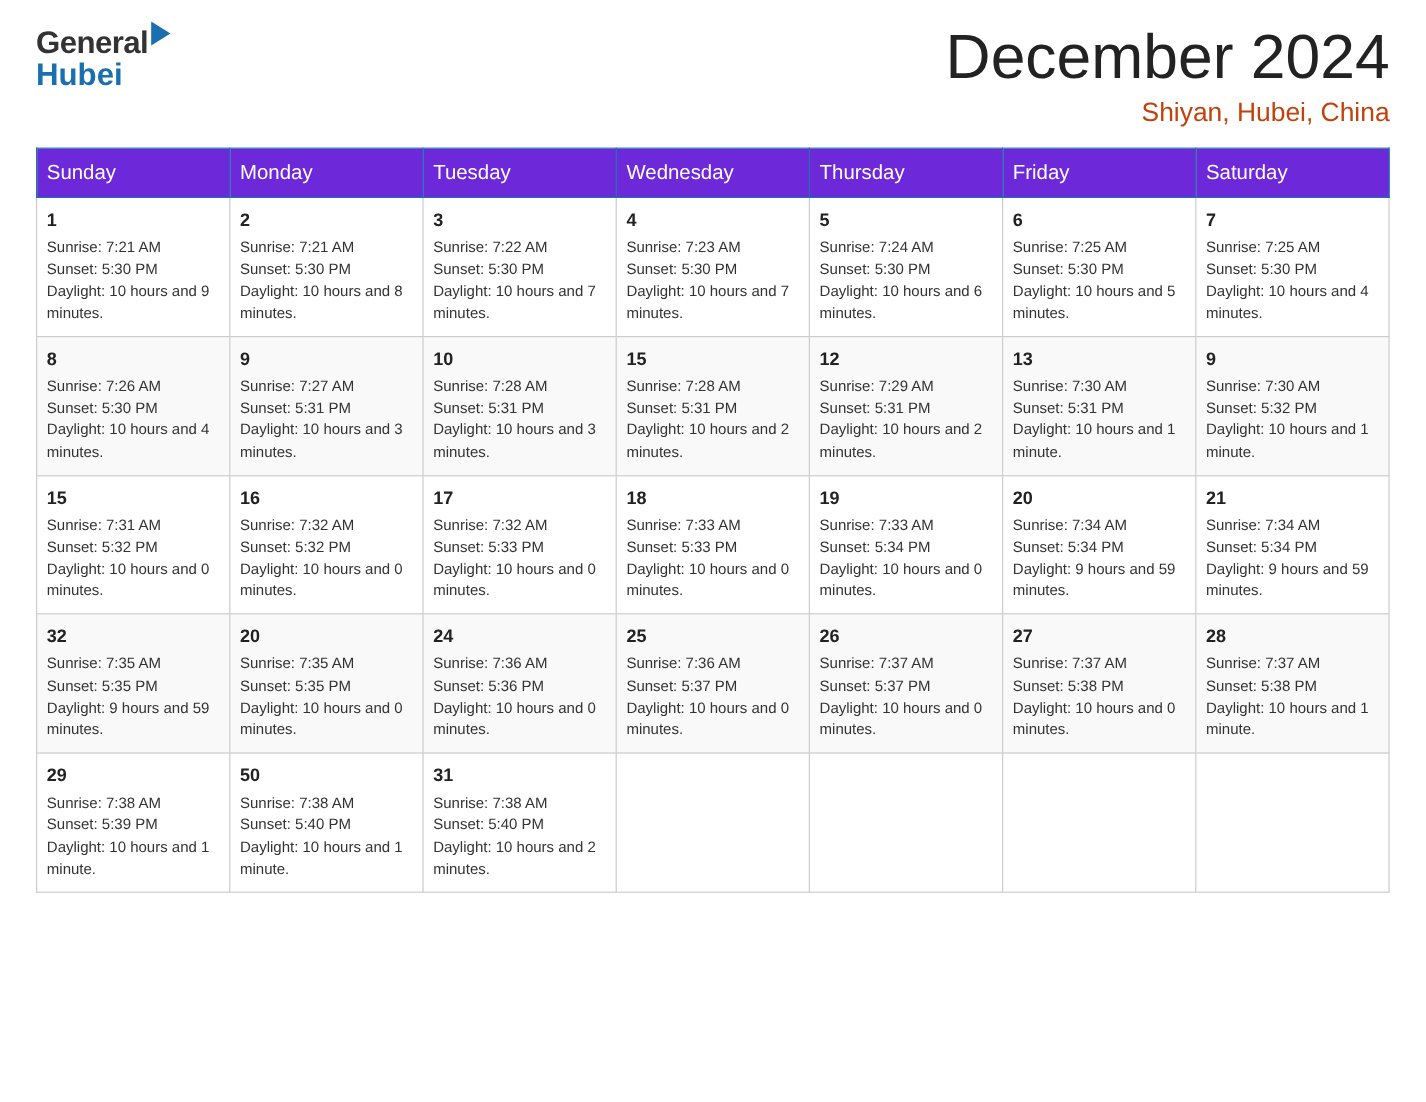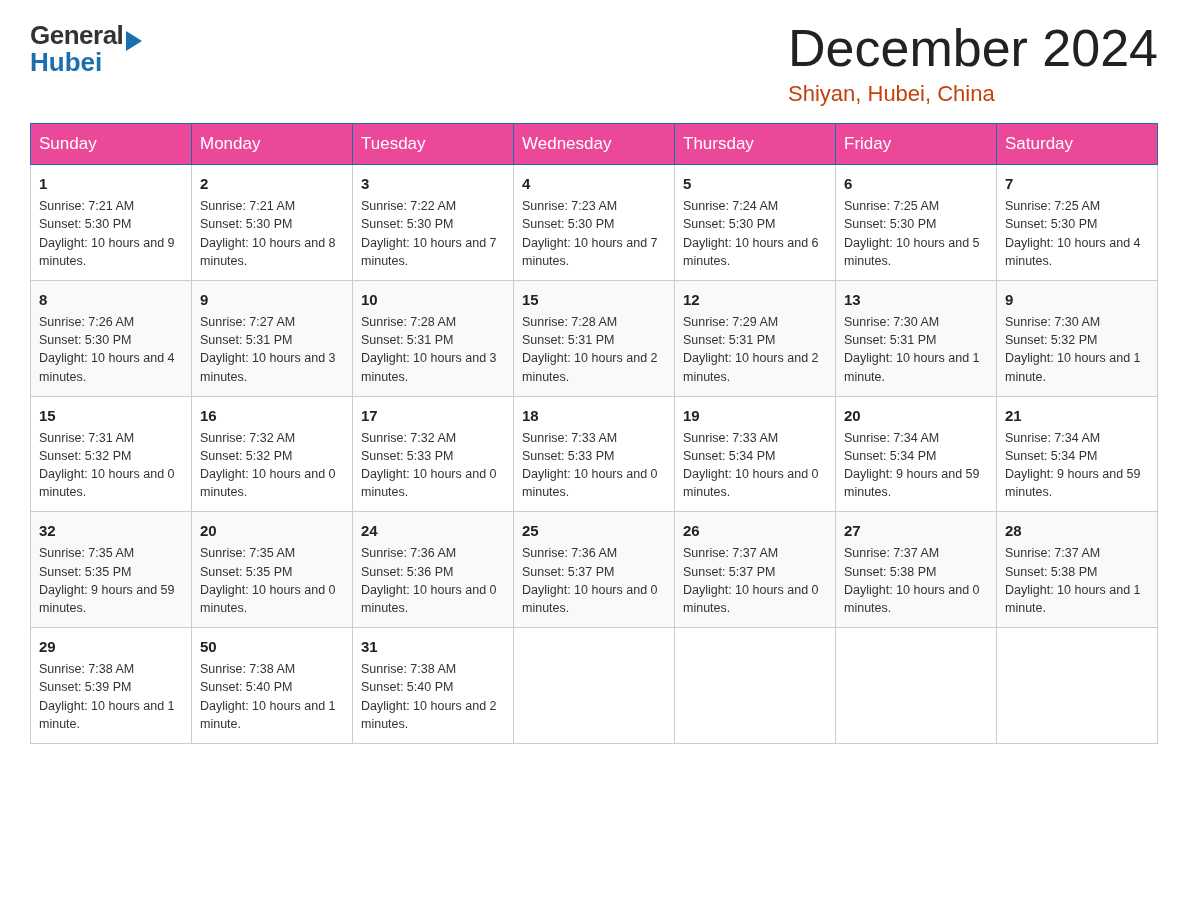--- a/index.html
+++ b/index.html
@@ -10,39 +10,40 @@
       min-height: 918px;
       padding: 20px 30px;
     }
     .header {
       display: flex;
       justify-content: space-between;
       align-items: flex-start;
       margin-bottom: 16px;
     }
     .title-section {
+      text-align: right;
     }
     .month-title {
       font-size: 52px;
       font-weight: normal;
       color: #222;
       line-height: 1.1;
     }
     .location {
       font-size: 22px;
       color: #c2410c;
       margin-top: 4px;
     }
     table {
       width: 100%;
       border-collapse: collapse;
       table-layout: fixed;
     }
     thead tr th {
-      background: #ec4899;
+      background: #6d28d9;
       color: #fff;
       font-size: 17px;
       font-weight: normal;
       padding: 10px 8px;
       text-align: left;
       border: 1px solid #1a6faf;
     }
     tbody tr td {
       vertical-align: top;
       padding: 8px 8px 10px 8px;
@@ -70,21 +71,21 @@
     tbody tr td.empty {
       background: #fff;
     }
     
     .logo-wrapper {
       display: flex;
       flex-direction: column;
     }
     .logo-line1 {
       display: flex;
-      align-items: flex-end;
+      align-items: flex-start;
     }
     .logo-general {
       font-size: 26px;
       font-weight: bold;
       color: #333;
       letter-spacing: -0.5px;
     }
     .logo-arrow {
       width: 0;
       height: 0;

